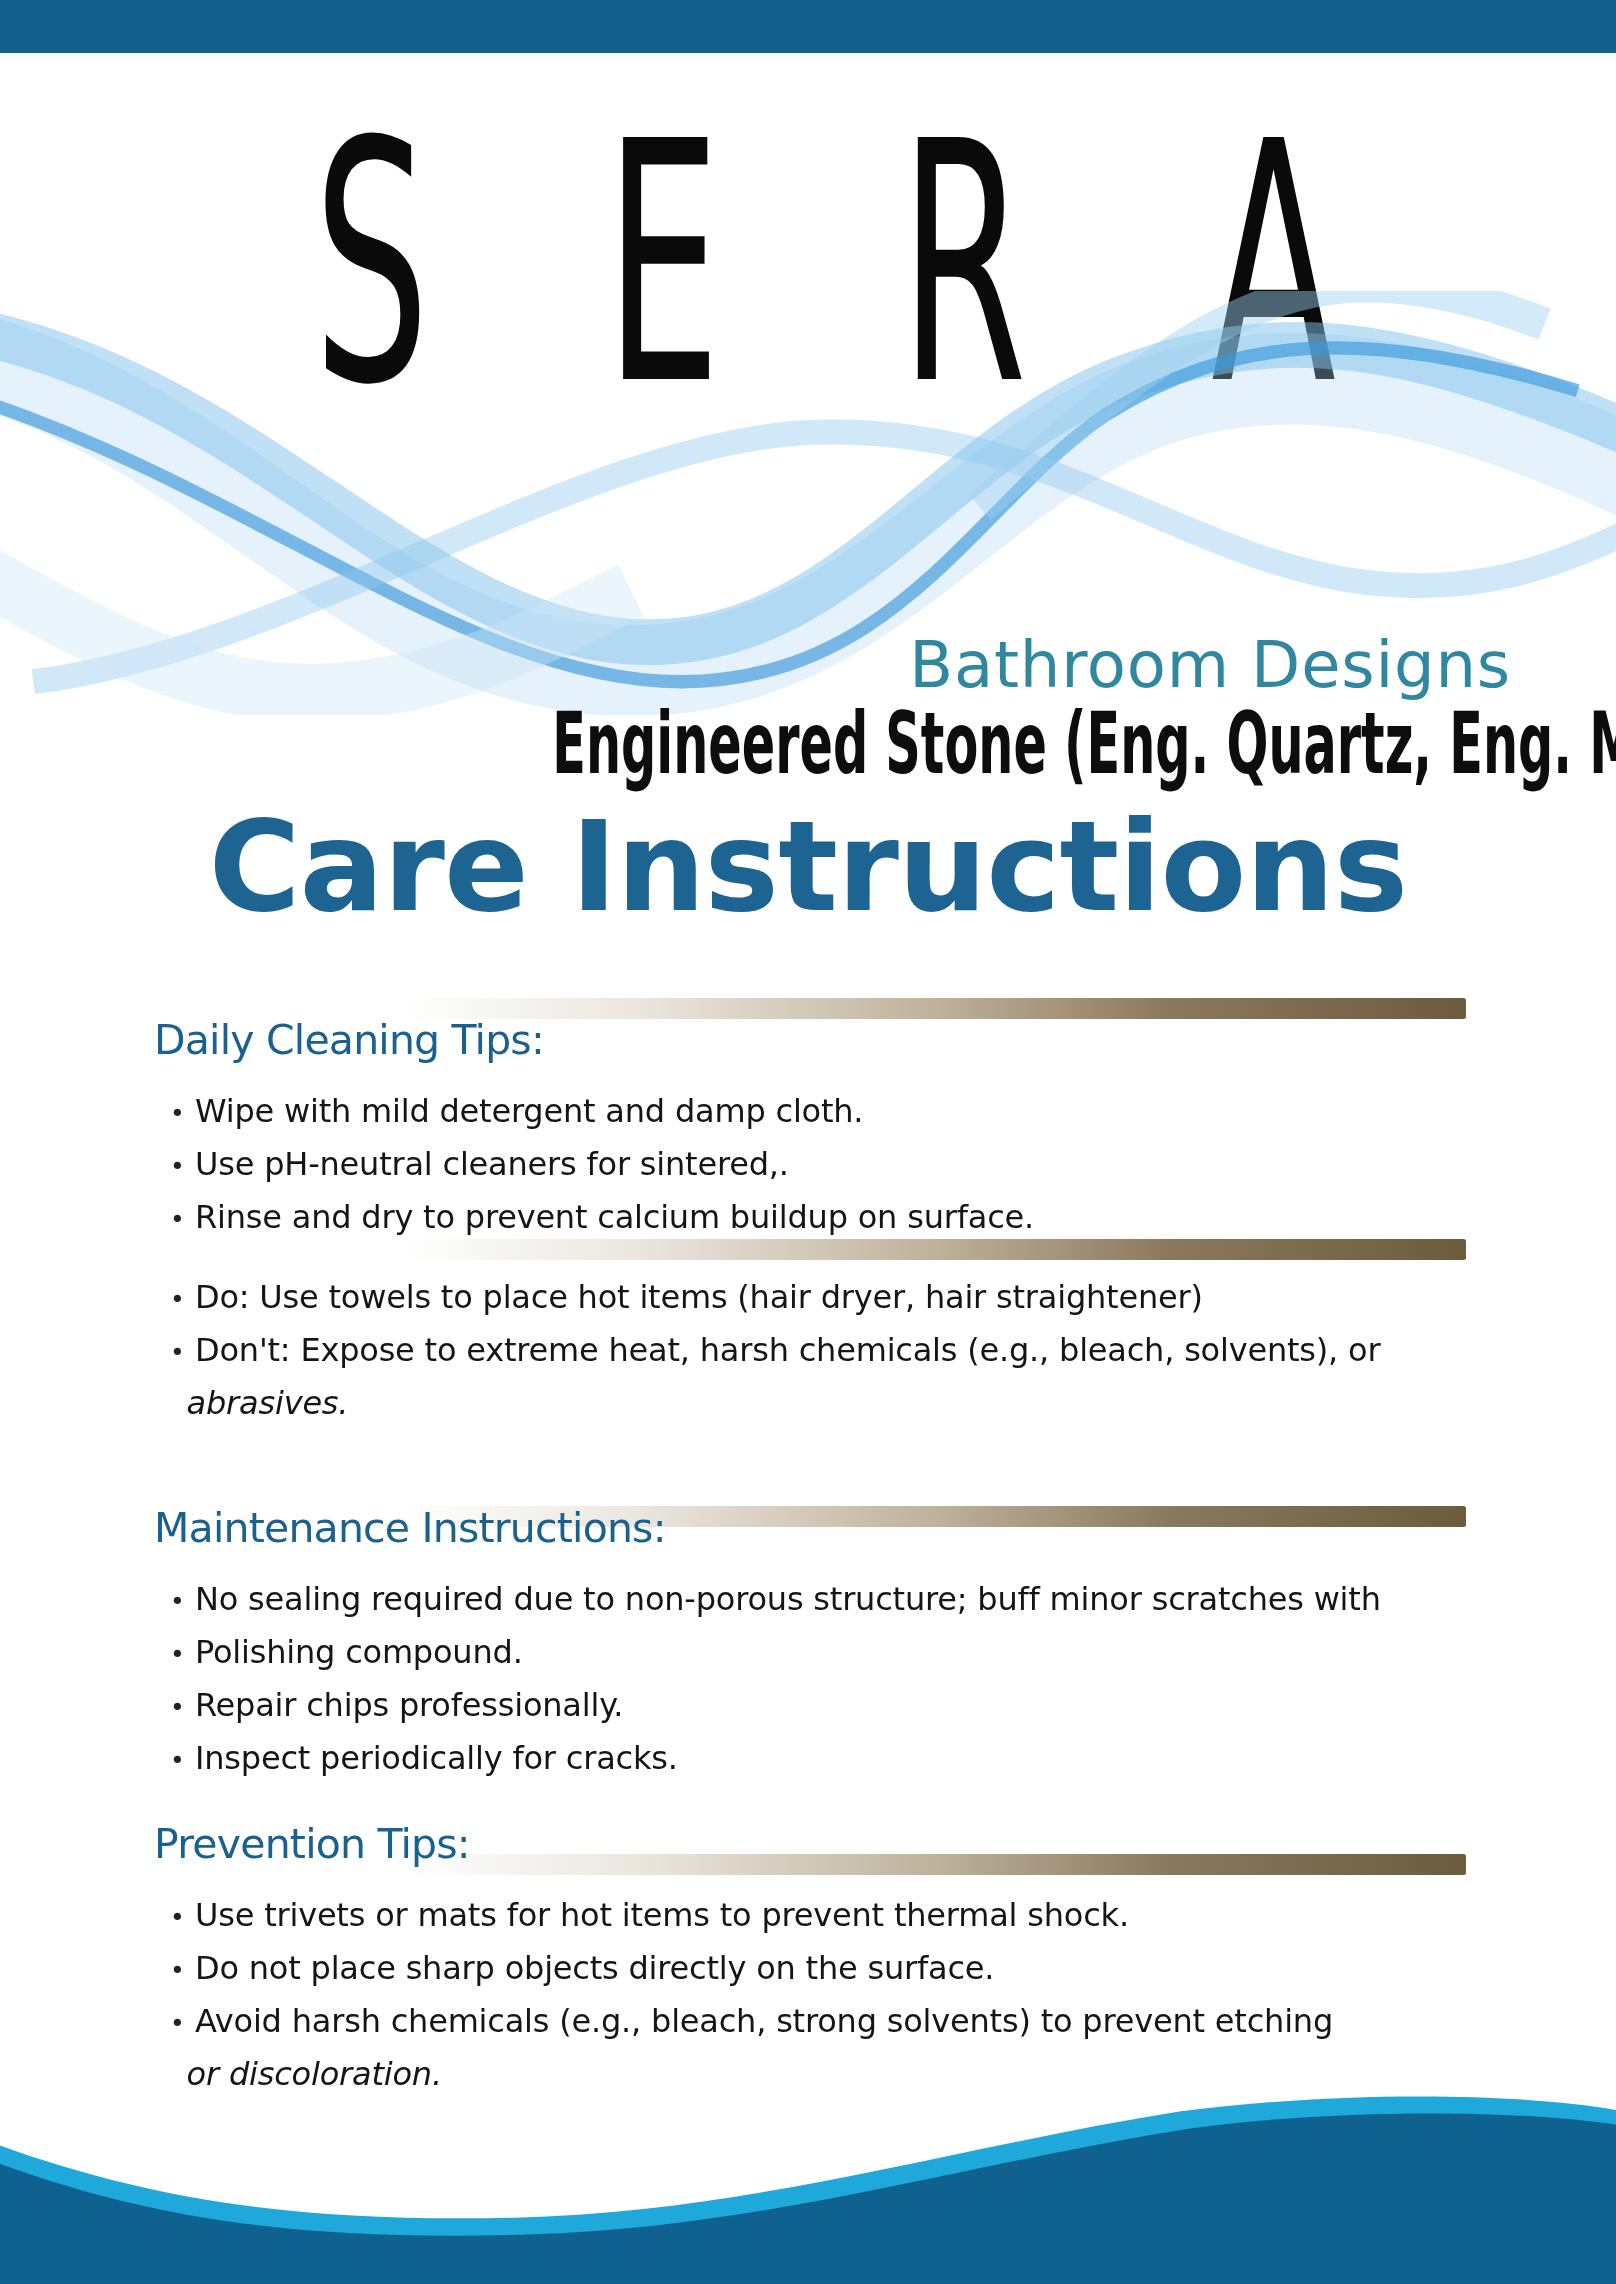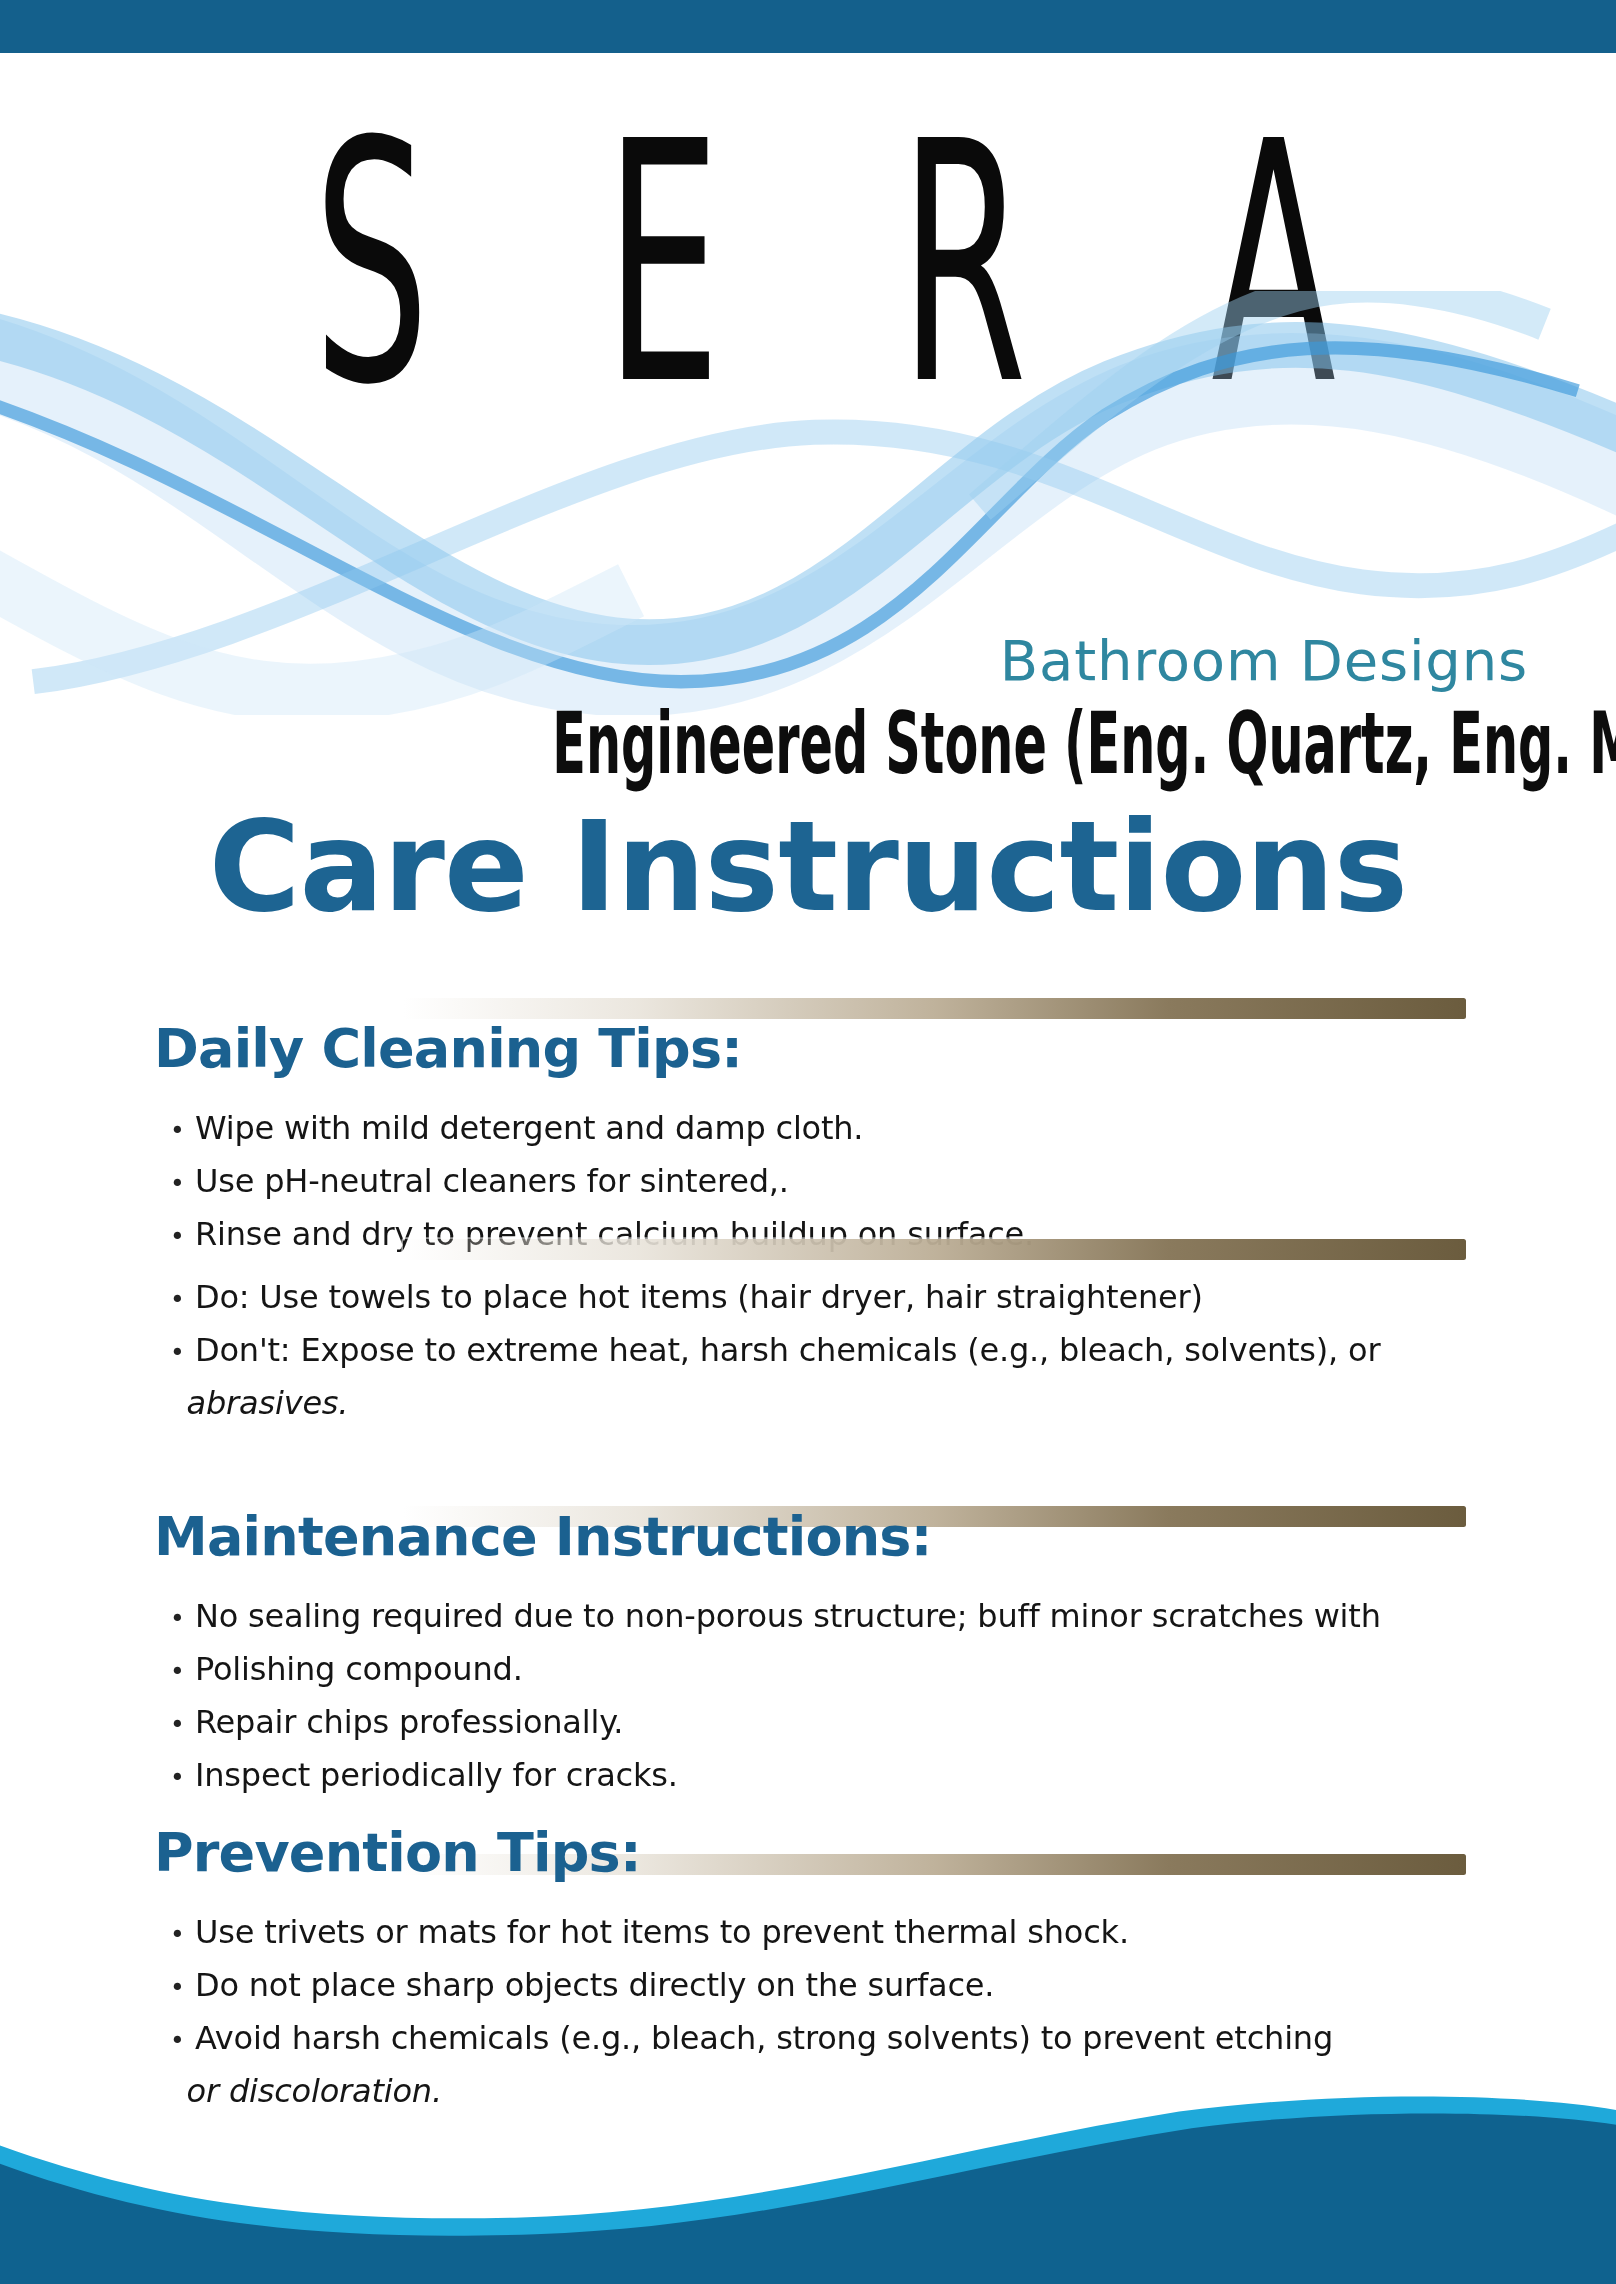--- a/index.html
+++ b/index.html
@@ -25,40 +25,40 @@
     position:absolute;top:98px;left:266px;width:1121px;height:299px;
     display:flex;justify-content:space-between;align-items:flex-start;
     font-size:332px;line-height:1;font-weight:400;color:var(--brand-black);
   }
   .brand span{display:inline-block;transform:scaleX(.55);transform-origin:center top;}
   
   .wave{position:absolute;top:291px;left:0;width:1616px;height:424px;}
   .wave svg{display:block;width:100%;height:100%;}
   
   .tagline{
-    position:absolute;top:628px;right:88px;
-    font-size:56px;letter-spacing:0.8px;color:var(--tagline-teal);
+    position:absolute;top:628px;right:105px;
+    font-size:64px;letter-spacing:0.8px;color:var(--tagline-teal);
   }
   
   .headline{
     position:absolute;top:699px;left:0;width:100%;text-align:center;
     font-size:85px;font-weight:bold;line-height:1.05;color:#0d0d0d;white-space:nowrap;
   }
   .headline .squeeze{display:inline-block;transform:scaleX(.58);transform-origin:center;}
   
   .title{
     position:absolute;top:794px;left:0;width:100%;text-align:center;
     font-size:125px;font-weight:bold;letter-spacing:-0.8px;color:var(--accent-blue);
   }
   
   .section{position:absolute;left:154px;width:1345px;}
   .sec-0{top:1015px}.sec-1{top:1252px}.sec-2{top:1503px}.sec-3{top:1819px}
   .sec-heading{
     position:relative;z-index:2;margin:0;
-    font-size:54px;font-weight:bold;letter-spacing:-0.8px;line-height:1.25;
+    font-size:41px;font-weight:normal;letter-spacing:-0.8px;line-height:1.25;
     color:var(--heading-blue);
   }
   .sec-bar{
     position:absolute;left:249px;width:1063px;height:21px;z-index:1;border-radius:2.5px;
     background:linear-gradient(90deg,rgba(255,255,255,0) 0%,rgba(233,228,219,.9) 22%,
       rgba(188,174,150,.95) 50%,#8a7a5d 72%,var(--divider-brown) 100%);
     box-shadow:0 0 0 1.7px rgba(255,255,255,.55);
   }
   .sec-0 .sec-bar{top:-16.6px}
   .sec-1 .sec-bar{top:-13.3px}

